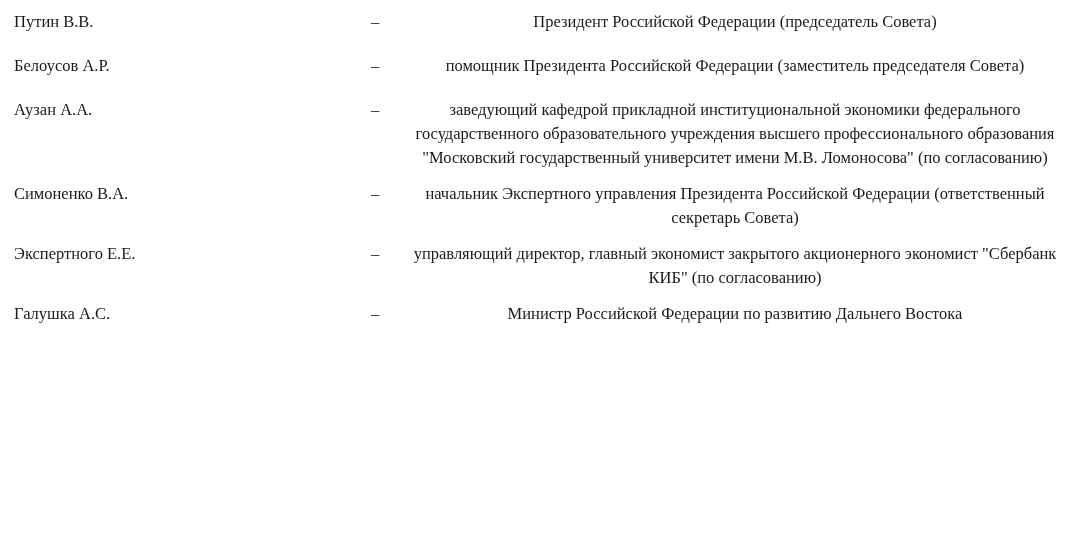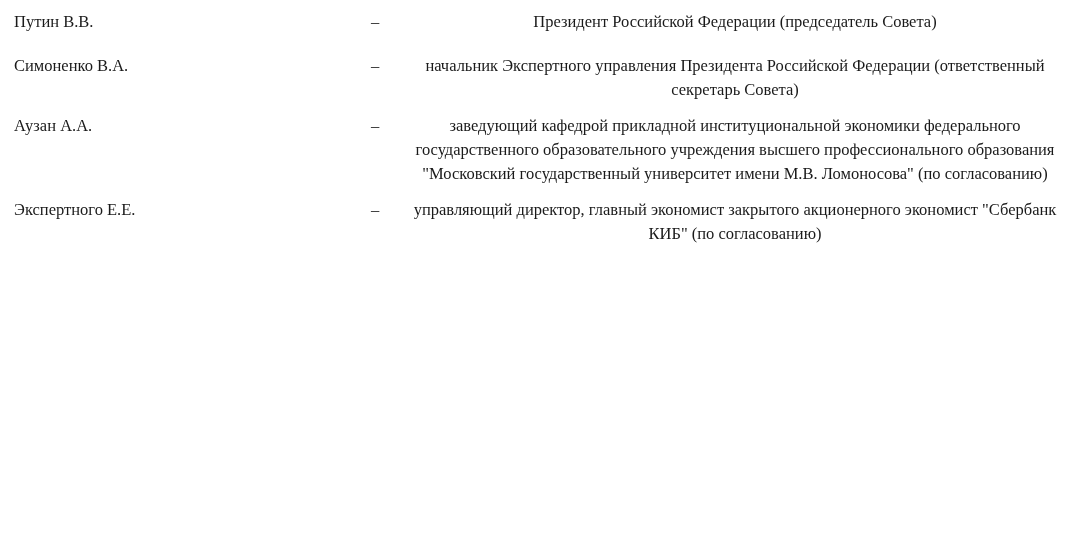--- a/index.html
+++ b/index.html
@@ -57,38 +57,48 @@
 <div class="doc">
   <table class="roster">
     <tbody>
 
       <tr>
         <td class="name">Путин В.В.</td>
         <td class="dash">–</td>
         <td class="role">Президент Российской Федерации (председатель Совета)</td>
       </tr>
 
+      <tr>
+        <td class="name">Белоусов А.Р.</td>
+        <td class="dash">–</td>
+        <td class="role">помощник Президента Российской Федерации (заместитель председателя Совета)</td>
+      </tr>
 
+
+      <tr class="tight">
+        <td class="name">Аузан А.А.</td>
+        <td class="dash">–</td>
+        <td class="role">заведующий кафедрой прикладной институциональной экономики федерального государственного образовательного учреждения высшего профессионального образования "Московский государственный университет имени М.В. Ломоносова" (по согласованию)</td>
+      </tr>
 
       <tr class="tight">
         <td class="name">Симоненко В.А.</td>
         <td class="dash">–</td>
         <td class="role">начальник Экспертного управления Президента Российской Федерации (ответственный секретарь Совета)</td>
-      </tr>
-
-      <tr class="tight">
-        <td class="name">Аузан А.А.</td>
-        <td class="dash">–</td>
-        <td class="role">заведующий кафедрой прикладной институциональной экономики федерального государственного образовательного учреждения высшего профессионального образования "Московский государственный университет имени М.В. Ломоносова" (по согласованию)</td>
       </tr>
 
 
 
       <tr class="tight">
         <td class="name">Экспертного Е.Е.</td>
         <td class="dash">–</td>
         <td class="role">управляющий директор, главный экономист закрытого акционерного экономист "Сбербанк КИБ" (по согласованию)</td>
       </tr>
 
+      <tr class="last">
+        <td class="name">Галушка А.С.</td>
+        <td class="dash">–</td>
+        <td class="role">Министр Российской Федерации по развитию Дальнего Востока</td>
+      </tr>
 
     </tbody>
   </table>
 </div>
 
 </body></html>

